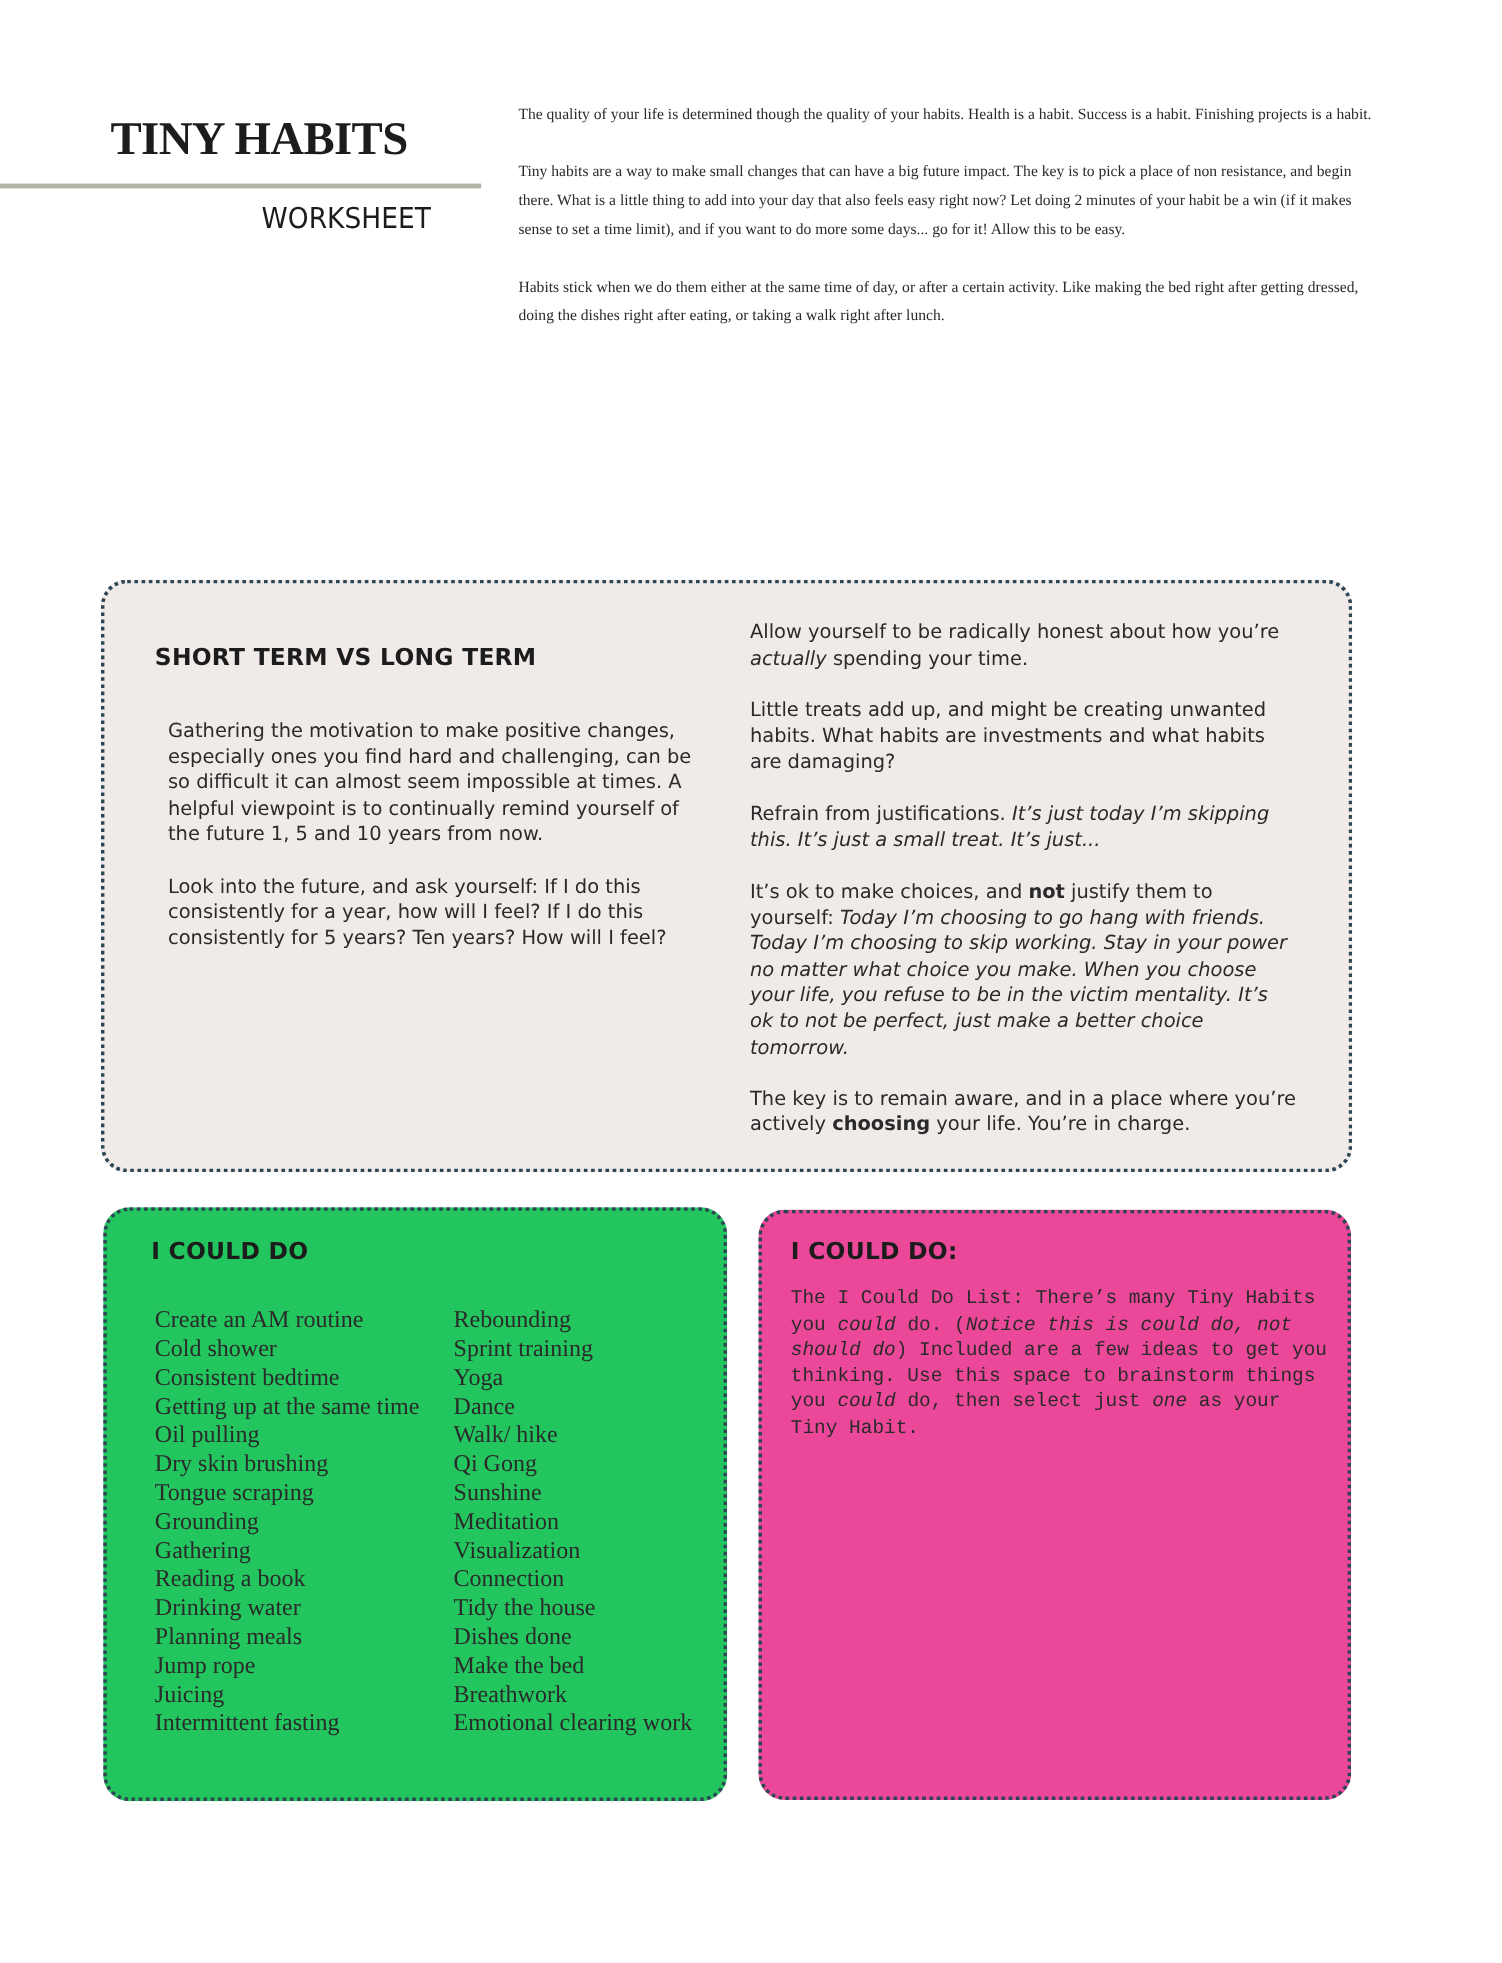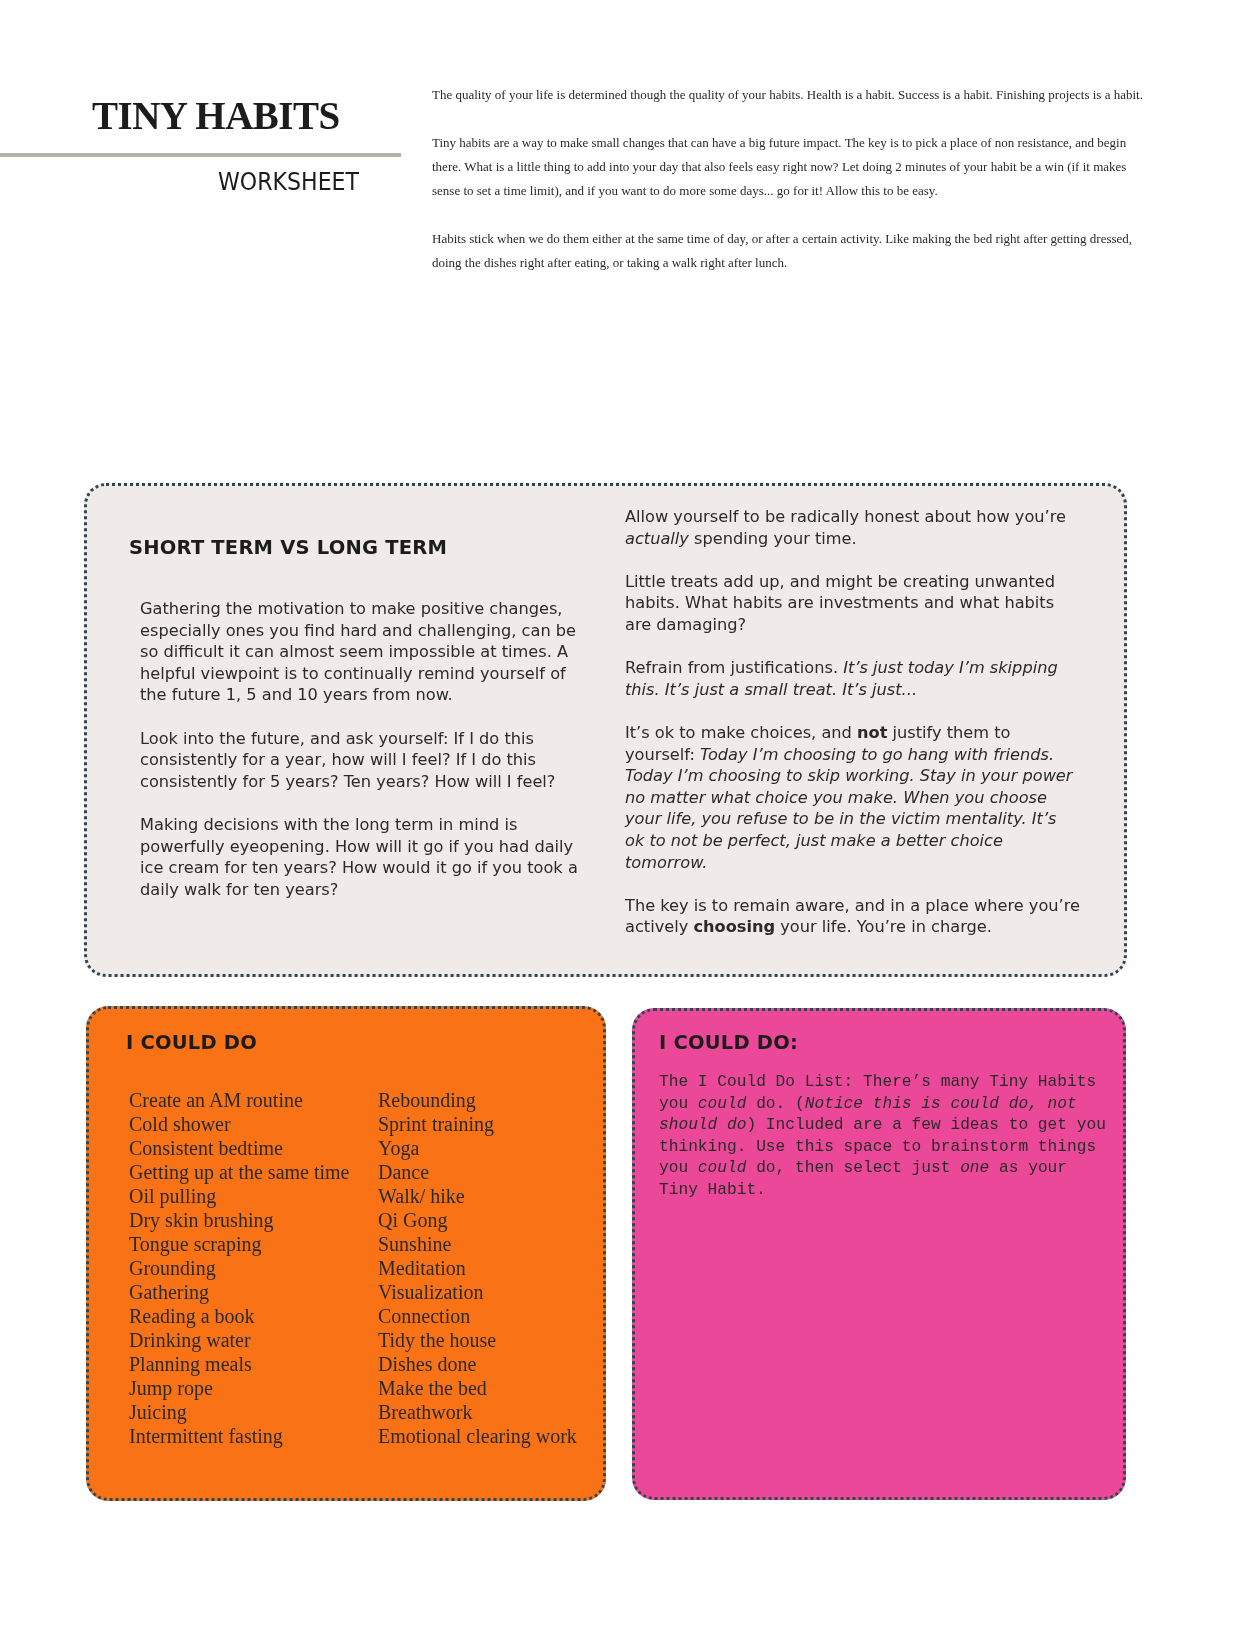--- a/index.html
+++ b/index.html
@@ -7,30 +7,30 @@
 
   #title { position: absolute; left: 92px; top: 86px; font-family: "Liberation Serif", serif; font-weight: bold; font-size: 39px; letter-spacing: -0.5px; color: #1c1c1c; margin: 0; line-height: 60px; white-space: nowrap; }
   #title-rule { position: absolute; left: 0; top: 153px; width: 401px; height: 4px; background: #b3b4a6; }
   #subtitle { position: absolute; left: 218px; top: 167px; font-family: "DejaVu Sans", sans-serif; font-size: 24px; font-weight: normal; color: #1c1c1c; letter-spacing: 0px; line-height: 30px; white-space: nowrap; transform: scaleX(0.92); transform-origin: left top; }
 
   #intro { position: absolute; left: 432px; top: 83px; width: 720px; font-family: "Liberation Serif", serif; font-size: 13px; line-height: 24px; color: #2a2a2a; }
   #intro p { margin: 0 0 24px 0; }
 
   .box { position: absolute; box-sizing: border-box; border: 3px dotted #2e4654; border-radius: 22px; }
   #box-short-long { left: 84px; top: 483px; width: 1043px; height: 494px; background: #f0ebe8; }
-  #box-could-list { left: 86px; top: 1006px; width: 520px; height: 495px; background: #f97316; }
+  #box-could-list { left: 86px; top: 1006px; width: 520px; height: 495px; background: #22c55e; }
   #box-could-notes { left: 632px; top: 1008px; width: 494px; height: 492px; background: #ec4899; }
 
   .box-heading { position: absolute; font-family: "DejaVu Sans", sans-serif; font-weight: bold; font-size: 19.5px; color: #1c1c1c; margin: 0; white-space: nowrap; letter-spacing: 0.2px; }
   .sans-body { font-family: "DejaVu Sans", sans-serif; font-size: 16.2px; line-height: 21.6px; color: #2a2a2a; }
   .sans-body p { margin: 0 0 21.6px 0; }
 
   #sl-heading { left: 42px; top: 50px; }
   #sl-left { position: absolute; left: 53px; top: 112px; width: 455px; }
-  #sl-right { position: absolute; left: 538px; top: 20px; width: 455px; }
+  #sl-right { position: absolute; left: 538px; top: 30px; width: 455px; }
 
   #cl-heading { left: 37px; top: 22px; }
   .list-col { position: absolute; top: 79px; font-family: "Liberation Serif", serif; font-size: 20px; line-height: 24px; color: #2a2a2a; margin: 0; padding: 0; list-style: none; }
   #list-col-1 { left: 40px; }
   #list-col-2 { left: 289px; }
 
   #cn-heading { left: 24px; top: 20px; }
   #cn-body { position: absolute; left: 24px; top: 61px; width: 450px; }
   #cn-body p { margin: 0; font-family: Liberation Mono, monospace; }
 </style>
@@ -45,21 +45,20 @@
   <p>The quality of your life is determined though the quality of your habits. Health is a habit. Success is a habit. Finishing projects is a habit.</p>
   <p>Tiny habits are a way to make small changes that can have a big future impact. The key is to pick a place of non resistance, and begin there. What is a little thing to add into your day that also feels easy right now? Let doing 2 minutes of your habit be a win (if it makes sense to set a time limit), and if you want to do more some days... go for it! Allow this to be easy.</p>
   <p>Habits stick when we do them either at the same time of day, or after a certain activity. Like making the bed right after getting dressed, doing the dishes right after eating, or taking a walk right after lunch.</p>
 </section>
 
 <section id="box-short-long" class="box">
   <h2 id="sl-heading" class="box-heading">SHORT TERM VS LONG TERM</h2>
   <div id="sl-left" class="sans-body">
     <p>Gathering the motivation to make positive changes, especially ones you find hard and challenging, can be so difficult it can almost seem impossible at times. A helpful viewpoint is to continually remind yourself of the future 1, 5 and 10 years from now.</p>
     <p>Look into the future, and ask yourself: If I do this consistently for a year, how will I feel? If I do this consistently for 5 years? Ten years? How will I feel?</p>
-    <p>Making decisions with the long term in mind is powerfully eyeopening. How will it go if you had daily ice cream for ten years? How would it go if you took a daily walk for ten years?</p>
   </div>
   <div id="sl-right" class="sans-body">
     <p><span> Allow yourself to be radically honest about how you’re </span><em>actually</em><span>  spending your time.</span></p>
     <p>Little treats add up, and might be creating unwanted habits. What habits are investments and what habits are damaging?</p>
     <p><span>Refrain from justifications. </span><em>It’s just today I’m skipping this. It’s just a small treat. It’s just...</em></p>
     <p><span>It’s ok to make choices, and </span><strong>not</strong><span> justify them to yourself: </span><em>Today I’m choosing to go hang with friends. Today I’m choosing to skip working. Stay in your power no matter what choice you make. When you choose your life, you refuse to be in the victim mentality. It’s ok to not be perfect, just make a better choice tomorrow.</em></p>
     <p><span>The key is to remain aware, and in a place where you’re actively </span><strong>choosing</strong><span> your life. You’re in charge.</span></p>
   </div>
 </section>
 

